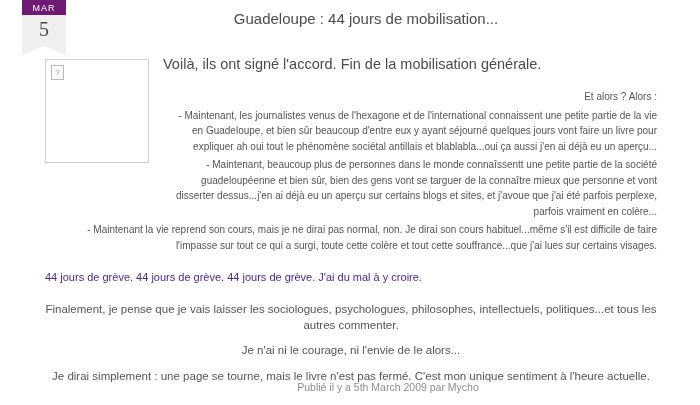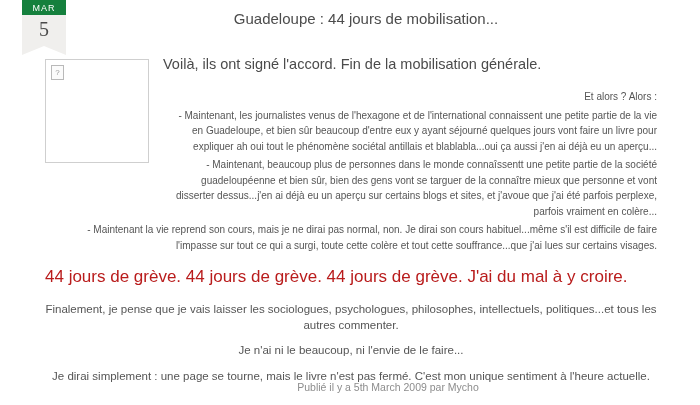--- a/index.html
+++ b/index.html
@@ -19,21 +19,21 @@
   
   .date-ribbon {
     position: absolute;
     left: 22px;
     top: 0;
     width: 44px;
     text-align: center;
     z-index: 5;
   }
   .date-ribbon .month {
-    background: #15803d;
+    background: #701a75;
     color: #ffffff;
     font-size: 9px;
     letter-spacing: 1px;
     padding: 3px 0 2px 0;
     font-family: "Liberation Sans", sans-serif;
   }
   .date-ribbon .day-box {
     background: #f0efed;
     color: #4a4a4a;
     font-size: 20px;
@@ -119,22 +119,22 @@
     padding-left: 122px;
   }
   .clearer {
     clear: both;
     height: 0;
     font-size: 0;
     line-height: 0;
   }
 
   .highlight {
-    color: #b91c1c;
-    font-size: 17px;
+    color: #4c1d95;
+    font-size: 11px;
     line-height: 18px;
     margin: 15px 0 16px 0;
   }
 
   p.tail {
     font-size: 11.5px;
     line-height: 15.5px;
     color: #555555;
     margin: 0 0 10px 0;
     text-align: center;
@@ -182,21 +182,21 @@
 
   <p class="body-text indent">Et alors ? Alors :</p>
   <p class="body-text indent">- Maintenant, les journalistes venus de l'hexagone et de l'international connaissent une petite partie de la vie en Guadeloupe, et bien sûr beaucoup d'entre eux y ayant séjourné quelques jours vont faire un livre pour expliquer ah oui tout le phénomène sociétal antillais et blablabla...oui ça aussi j'en ai déjà eu un aperçu...</p>
   <p class="body-text indent">- Maintenant, beaucoup plus de personnes dans le monde connaîssentt une petite partie de la société guadeloupéenne et bien sûr, bien des gens vont se targuer de la connaître mieux que personne et vont disserter dessus...j'en ai déjà eu un aperçu sur certains blogs et sites, et j'avoue que j'ai été parfois perplexe, parfois vraiment en colère...</p>
   <div class="clearer"></div>
   <p class="body-text">- Maintenant la vie reprend son cours, mais je ne dirai pas normal, non. Je dirai son cours habituel...même s'il est difficile de faire l'impasse sur tout ce qui a surgi, toute cette colère et tout cette souffrance...que j'ai lues sur certains visages.</p>
 
   <p class="highlight">44 jours de grève. 44 jours de grève. 44 jours de grève. J'ai du mal à y croire.</p>
 
   <p class="tail">Finalement, je pense que je vais laisser les sociologues, psychologues, philosophes, intellectuels, politiques...et tous les autres commenter.</p>
-  <p class="tail">Je n'ai ni le beaucoup, ni l'envie de le faire...</p>
+  <p class="tail">Je n'ai ni le courage, ni l'envie de le alors...</p>
   <p class="tail">Je dirai simplement : une page se tourne, mais le livre n'est pas fermé. C'est mon unique sentiment à l'heure actuelle.</p>
 </div>
 
 <div class="meta">
   <span>Publié il y a</span>
   <span>5th March 2009</span>
   <span>par</span>
   <span>Mycho</span>
 </div>
 

